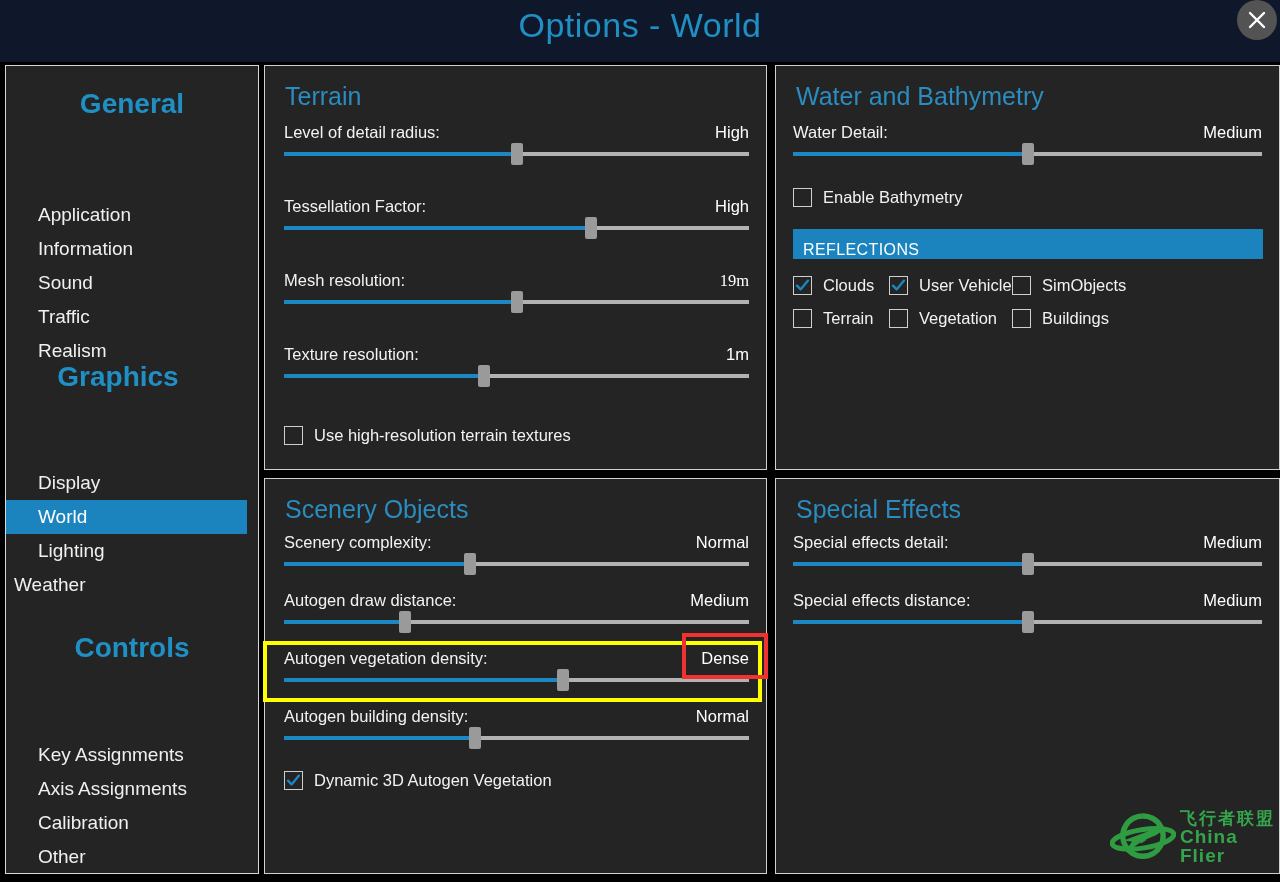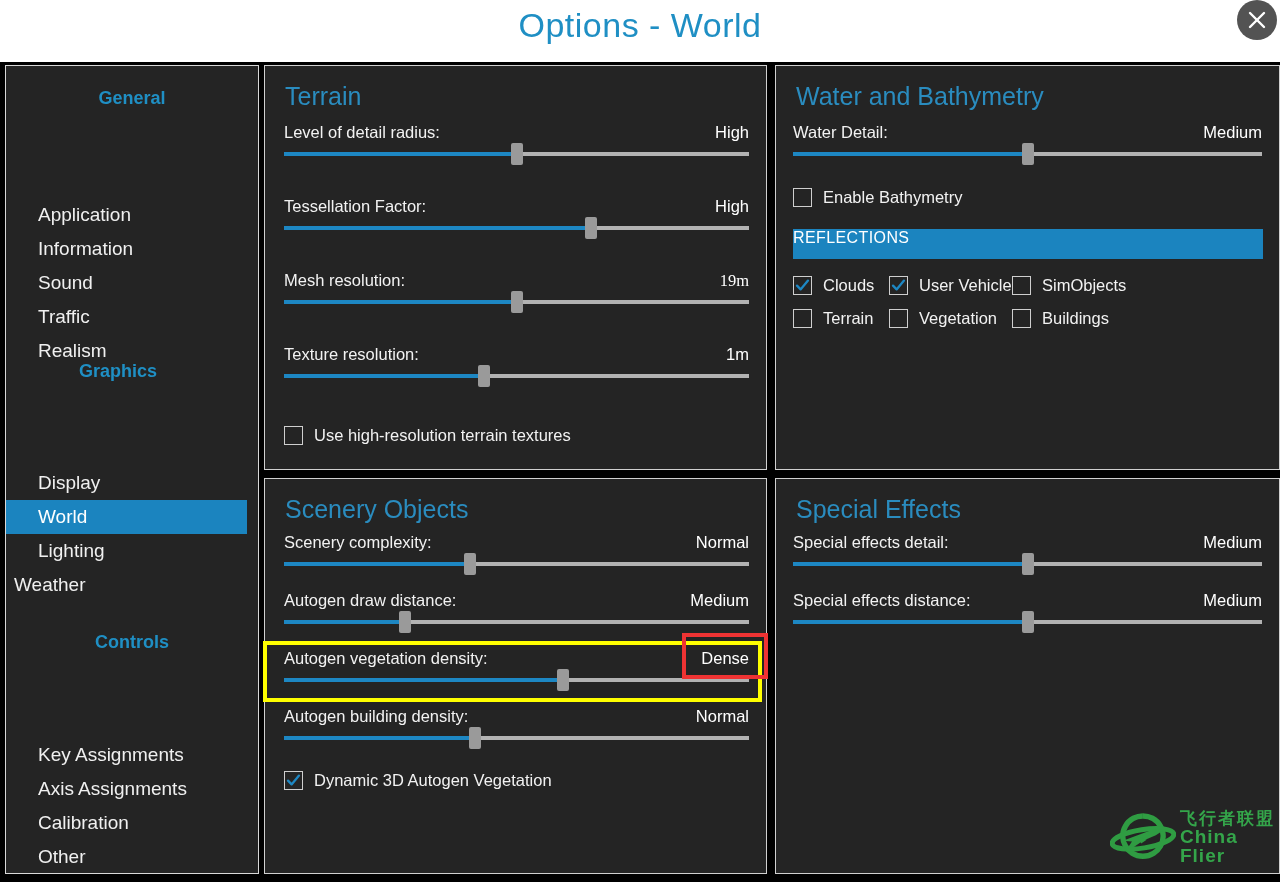--- a/index.html
+++ b/index.html
@@ -7,41 +7,41 @@
     width: 1280px; height: 882px;
     background: #000000;
     font-family: "Liberation Sans", sans-serif;
     overflow: hidden;
   }
   #root { position: relative; width: 1280px; height: 882px; background: #000; }
 
   
   #titlebar {
     position: absolute; left: 0; top: 0; width: 1280px; height: 62px;
-    background: #ffffff;
+    background: #0f172a;
   }
   #title-text {
     position: absolute; left: 0; top: 6px; width: 1280px;
     text-align: center; color: #1f8fc4; font-size: 34px; font-weight: 400;
     letter-spacing: 0.5px;
   }
   #close-button {
     position: absolute; right: 3px; top: 0px;
     width: 40px; height: 40px; border-radius: 50%;
     background: #535353; cursor: pointer;
   }
   #close-button svg { display:block; }
 
   
   #sidebar {
     position: absolute; left: 5px; top: 65px; width: 254px; height: 809px;
     background: #242424; border: 1px solid #d8d8d8;
   }
   .side-head {
-    text-align: center; color: #1f8fc4; font-size: 18px; font-weight: bold;
+    text-align: center; color: #1f8fc4; font-size: 28px; font-weight: bold;
   }
   .side-item {
     color: #f0f0f0; font-size: 19px; padding: 0 0 0 32px; line-height: 34px;
     cursor: pointer;
   }
   .side-item.active { background: #1b84bf; color: #ffffff; }
 
   
   .panel {
     position: absolute; background: #242424; border: 1px solid #d0d0d0;
@@ -75,21 +75,22 @@
   .cb-box {
     width: 19px; height: 19px; border: 1.5px solid #cfcfcf; background: #242424;
     position: relative; flex: none; cursor: pointer;
   }
   .cb-box svg { position: absolute; left: 1px; top: 1px; }
   .cb-label { color: #f2f2f2; font-size: 16.5px; margin-left: 11px; white-space: nowrap; }
 
   
   #reflections-banner {
     position: absolute; background: #1b84bf; color: #ffffff;
-    font-size: 16px; letter-spacing: 0.4px; display: flex; align-items: flex-start;
+    font-size: 16px; letter-spacing: 0.4px; display: flex; align-items: flex-end;
+    padding-left: 10px;
   }
 
   
   #highlight-yellow {
     position: absolute; border: 4px solid #ffff00; pointer-events: none;
   }
   #highlight-red {
     position: absolute; border: 4px solid #ef3333; pointer-events: none;
   }
 

